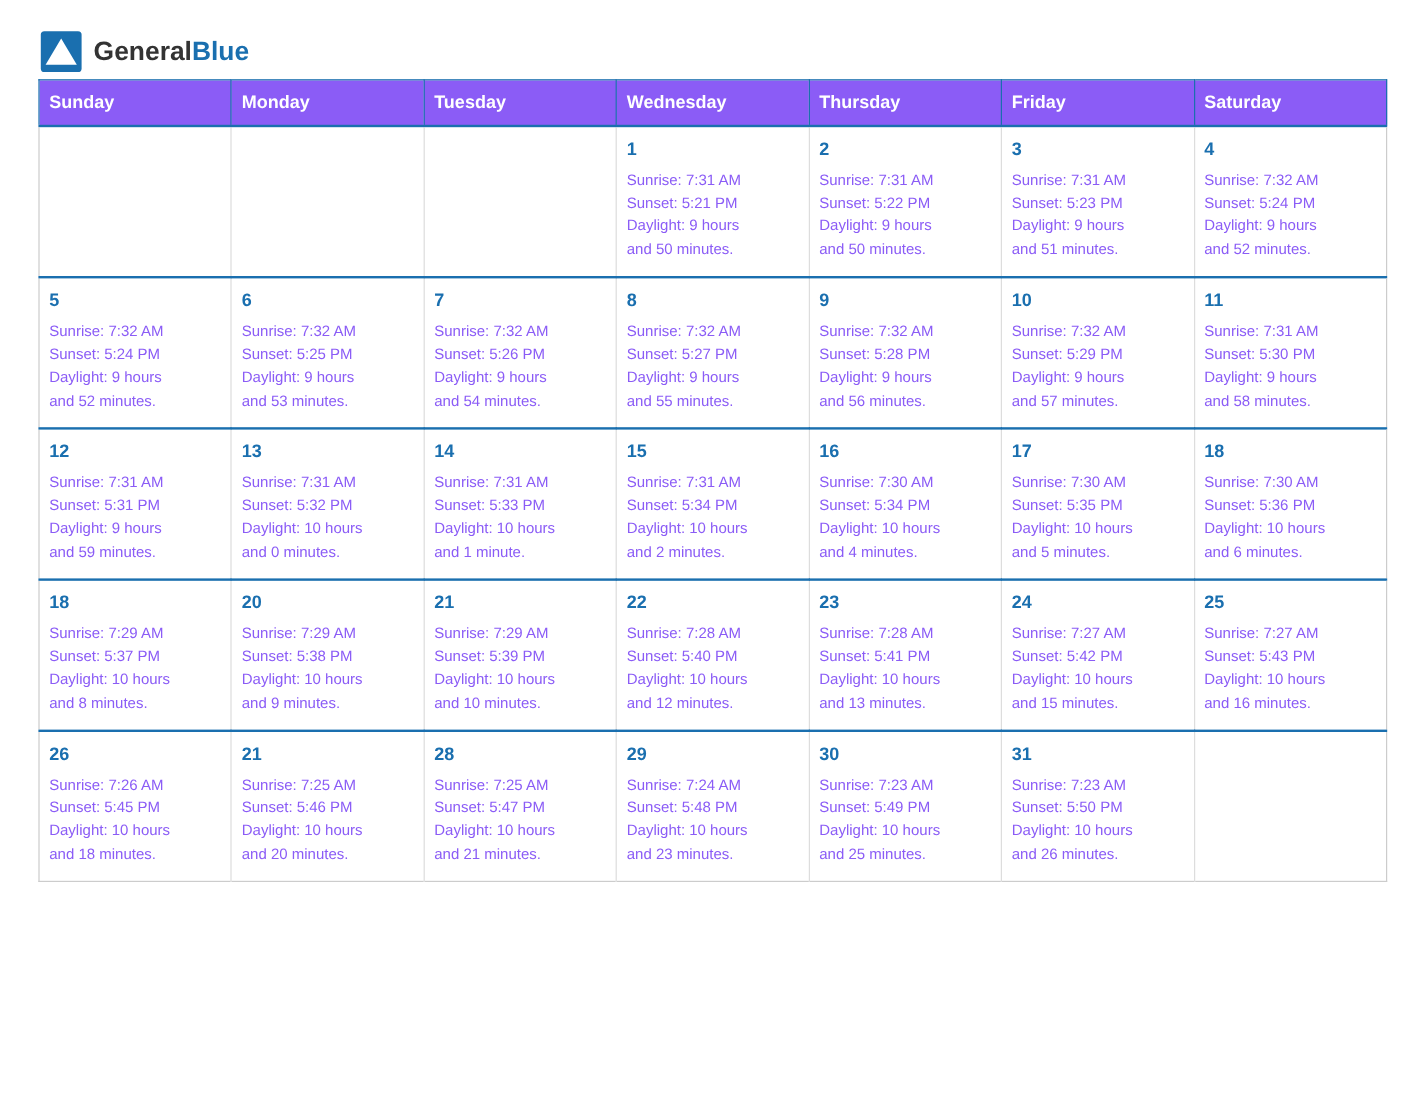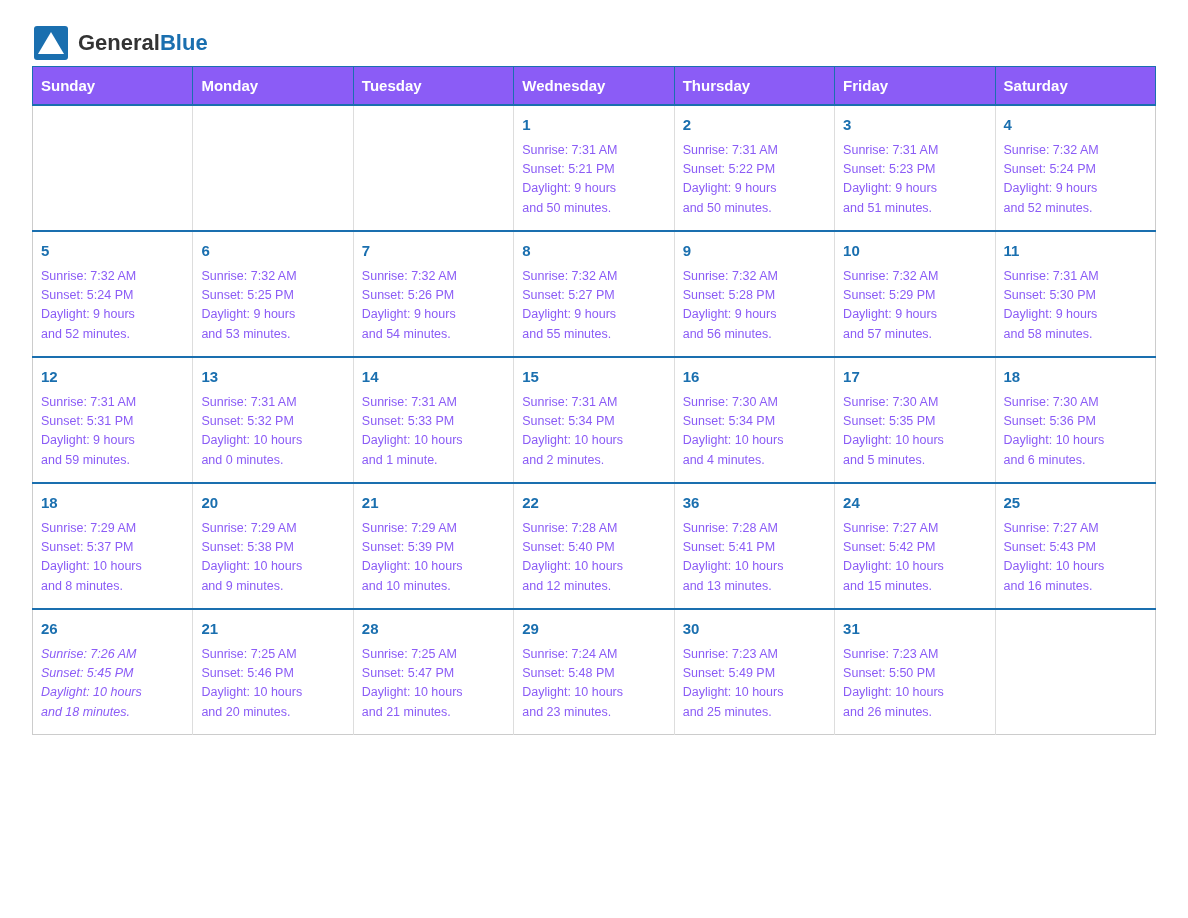--- a/index.html
+++ b/index.html
@@ -281,21 +281,21 @@
 and 10 minutes.</div>
         </td>
         <td>
           <span class="day-number">22</span>
           <div class="day-info" style="white-space: pre-line;">Sunrise: 7:28 AM
 Sunset: 5:40 PM
 Daylight: 10 hours
 and 12 minutes.</div>
         </td>
         <td>
-          <span class="day-number">36</span>
+          <span class="day-number">23</span>
           <div class="day-info" style="white-space: pre-line;">Sunrise: 7:28 AM
 Sunset: 5:41 PM
 Daylight: 10 hours
 and 13 minutes.</div>
         </td>
         <td>
           <span class="day-number">24</span>
           <div class="day-info" style="white-space: pre-line;">Sunrise: 7:27 AM
 Sunset: 5:42 PM
 Daylight: 10 hours
@@ -305,21 +305,21 @@
           <span class="day-number">25</span>
           <div class="day-info" style="white-space: pre-line;">Sunrise: 7:27 AM
 Sunset: 5:43 PM
 Daylight: 10 hours
 and 16 minutes.</div>
         </td>
       </tr>
       <tr>
         <td>
           <span class="day-number">26</span>
-          <div class="day-info" style="white-space: pre-line; font-style: italic;">Sunrise: 7:26 AM
+          <div class="day-info" style="white-space: pre-line;">Sunrise: 7:26 AM
 Sunset: 5:45 PM
 Daylight: 10 hours
 and 18 minutes.</div>
         </td>
         <td>
           <span class="day-number">21</span>
           <div class="day-info" style="white-space: pre-line;">Sunrise: 7:25 AM
 Sunset: 5:46 PM
 Daylight: 10 hours
 and 20 minutes.</div>

